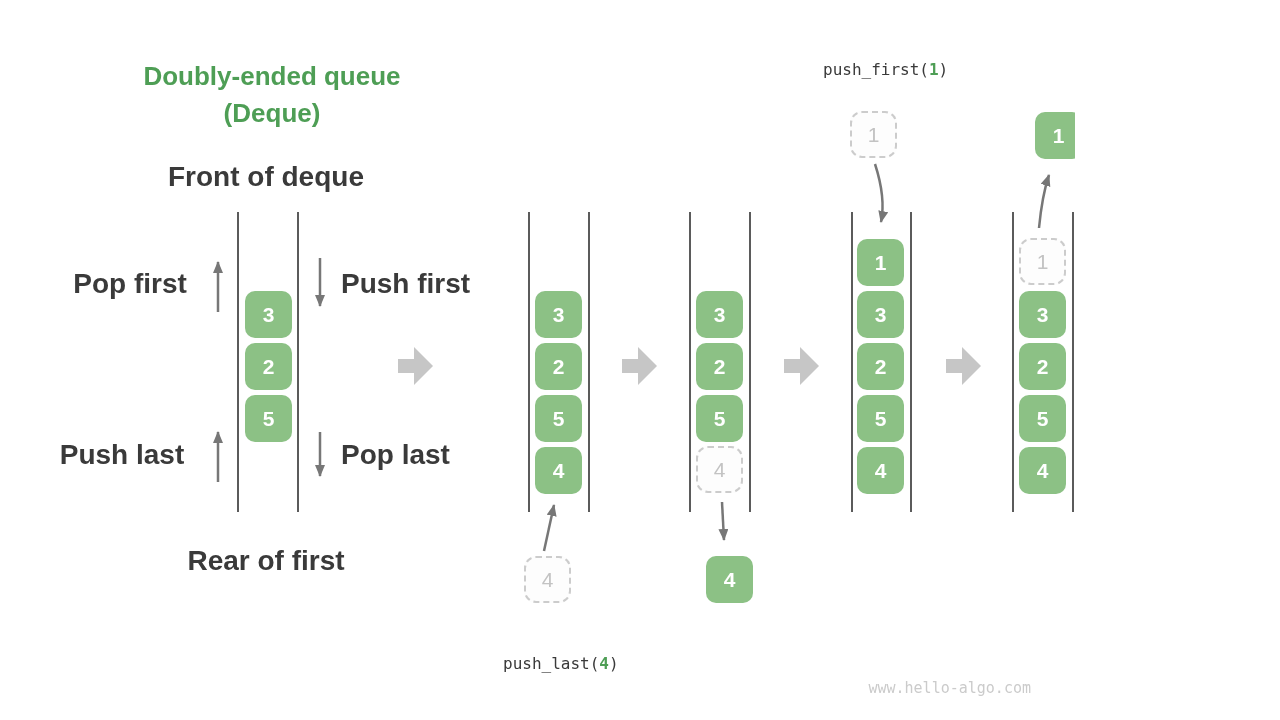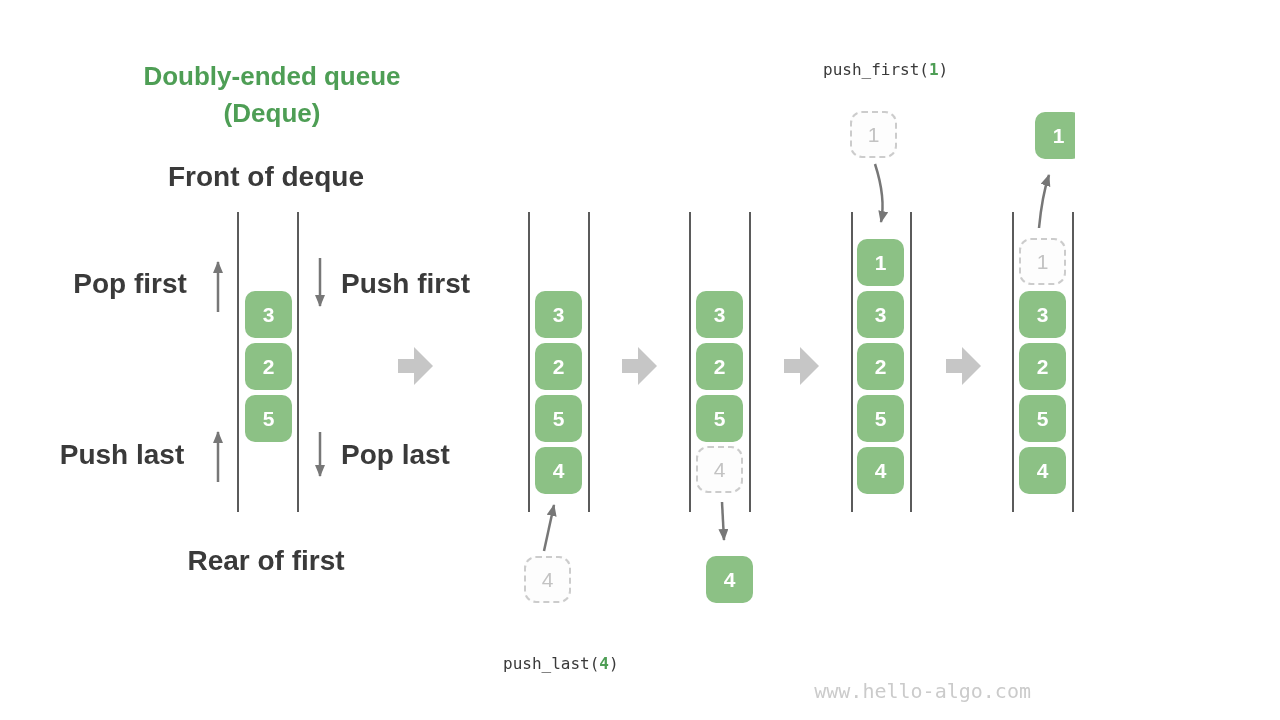--- a/index.html
+++ b/index.html
@@ -14,21 +14,21 @@
         border-radius:12px;}
   .title{position:absolute;left:92px;top:58px;width:360px;text-align:center;color:#4E9E55;
         font-weight:700;font-size:26px;line-height:37px;}
   .lbl{position:absolute;color:#3a3a3a;font-weight:700;font-size:28px;line-height:26px;}
   .lbl.center{width:360px;text-align:center;}
   .lbl.right{text-align:center;}
   .code{position:absolute;font-family:"DejaVu Sans Mono",monospace;font-size:16px;
         color:#3a3a3a;white-space:nowrap;}
   .code .arg{color:#4E9E55;font-weight:700;}
   .watermark{position:absolute;right:44px;top:679px;font-family:"DejaVu Sans Mono",monospace;
-        font-size:20px;color:#cbcbcb;}
+        font-size:15px;color:#cbcbcb;}
 </style>
 </head>
 <body>
 
 <div class="canvas">
 
   <svg class="overlay" viewBox="0 0 1280 720">
     <defs>
       <marker id="ah" markerUnits="userSpaceOnUse" markerWidth="16" markerHeight="12" refX="11" refY="5" orient="auto">
         <path d="M0,0 L12,5 L0,10 z" fill="#777777"></path>

